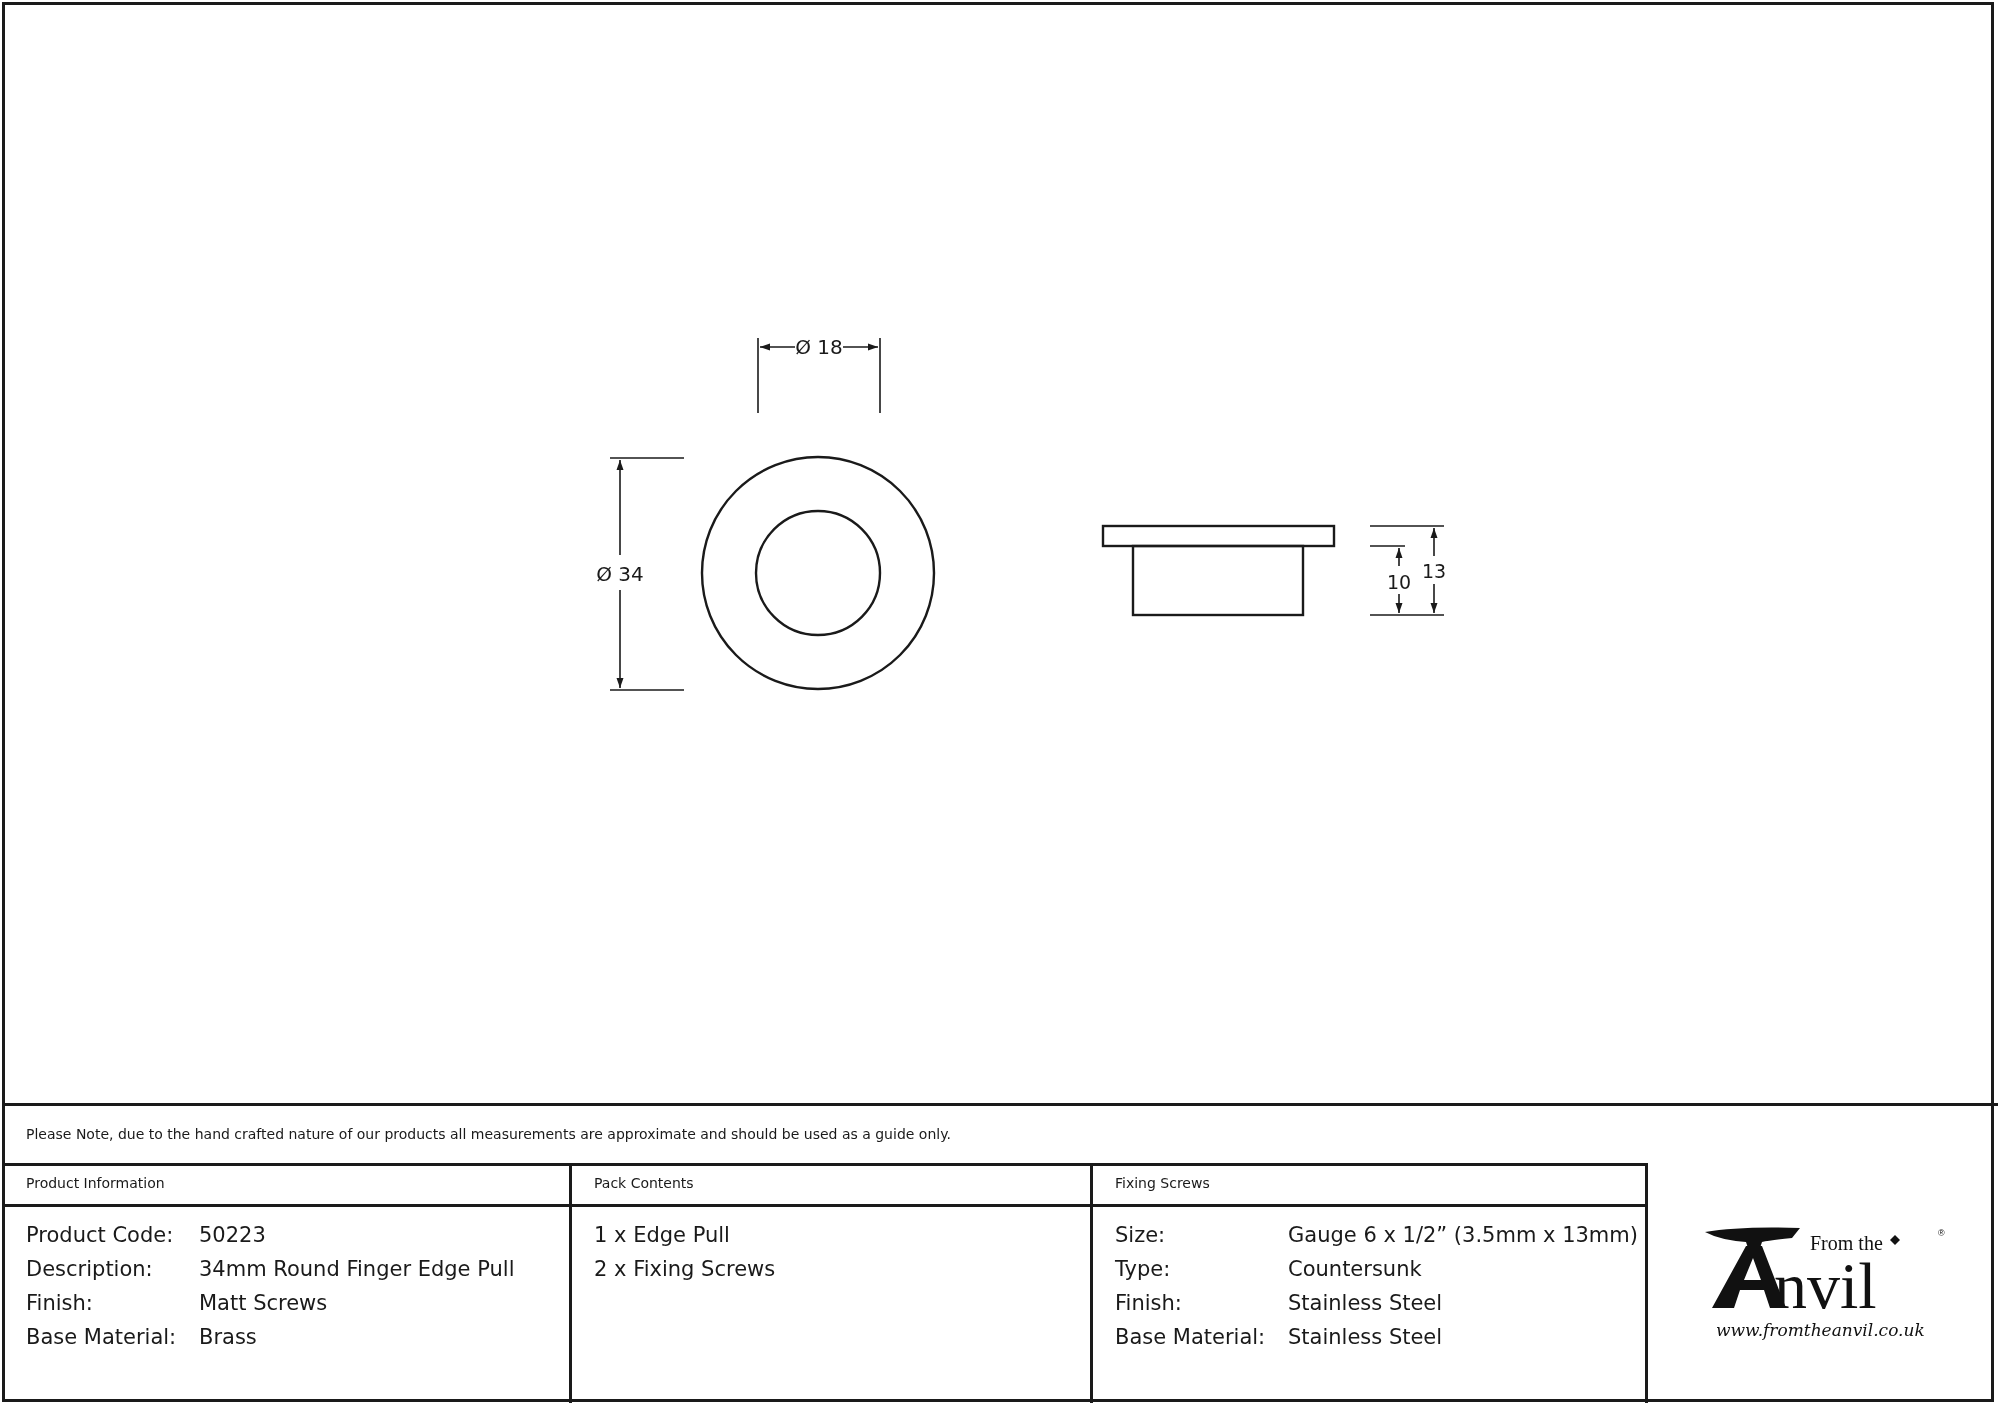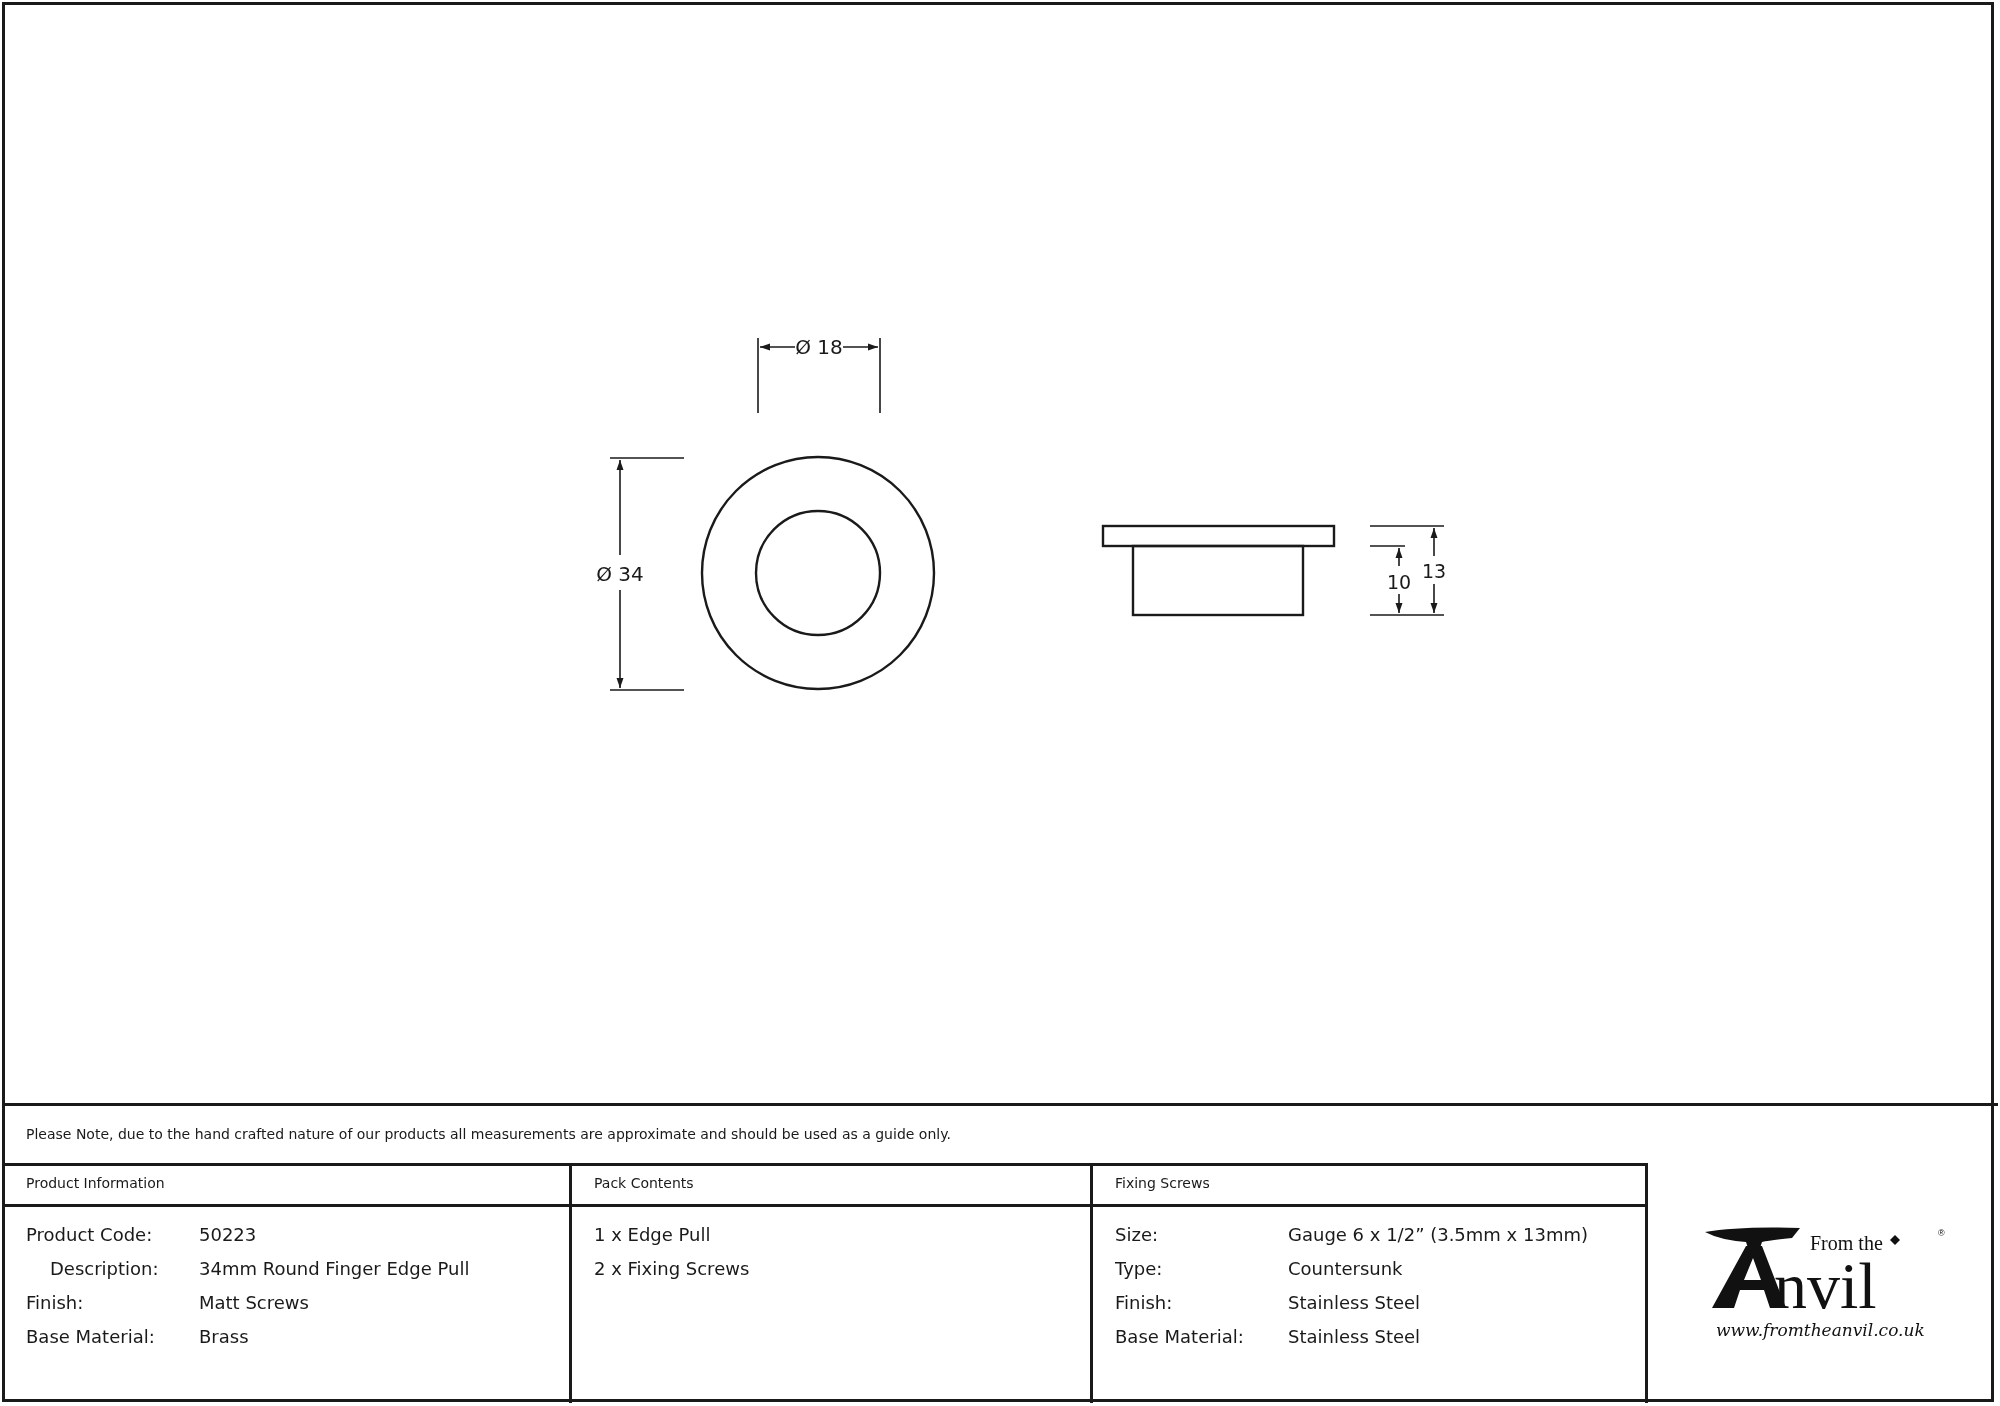--- a/index.html
+++ b/index.html
@@ -6,21 +6,21 @@
   body { width:2000px; height:1406px; position:relative; overflow:hidden;
          font-family:"DejaVu Sans", sans-serif; color:#1a1a1a; }
   .frame { position:absolute; left:2px; top:2px; width:1992px; height:1400px;
            border:3px solid #1a1a1a; box-sizing:border-box; }
   .drawing { position:absolute; left:0; top:0; width:2000px; height:1104px; }
   .hline { position:absolute; height:3px; background:#1a1a1a; }
   .vline { position:absolute; width:3px; background:#1a1a1a; }
   .txt { position:absolute; font-size:14px; line-height:26px; white-space:nowrap; }
   .note { left:26px; top:1121px; }
   .hdr { top:1170px; }
-  .row-label { position:absolute; font-size:18px; line-height:26px; white-space:nowrap; }
+  .row-label { position:absolute; font-size:21px; line-height:26px; white-space:nowrap; }
   .logo { position:absolute; left:1700px; top:1220px; width:260px; height:130px; }
 </style>
 </head>
 <body>
 
 <div class="frame"></div>
 
 <svg class="drawing" width="2000" height="1104" viewBox="0 0 2000 1104">
   <defs>
     <marker id="arr" viewBox="0 0 10 10" refX="10" refY="5" markerWidth="10" markerHeight="10" orient="auto-start-reverse" markerUnits="userSpaceOnUse">
@@ -72,21 +72,21 @@
 <div class="vline" style="left:569px; top:1163px; height:240px;"></div>
 <div class="vline" style="left:1090px; top:1163px; height:240px;"></div>
 <div class="vline" style="left:1645px; top:1163px; height:240px;"></div>
 
 <div class="txt note">Please Note, due to the hand crafted nature of our products all measurements are approximate and should be used as a guide only.</div>
 
 <div class="txt hdr" style="left:26px;">Product Information</div>
 <div>
   <div class="row-label" style="left:26px; top:1222px;">Product Code:</div>
   <div class="row-label" style="left:199px; top:1222px;">50223</div>
-  <div class="row-label" style="left:26px; top:1256px;margin-left:24px;">Description:</div>
+  <div class="row-label" style="left:26px; top:1256px;">Description:</div>
   <div class="row-label" style="left:199px; top:1256px;">34mm Round Finger Edge Pull</div>
   <div class="row-label" style="left:26px; top:1290px;">Finish:</div>
   <div class="row-label" style="left:199px; top:1290px;">Matt Screws</div>
   <div class="row-label" style="left:26px; top:1324px;">Base Material:</div>
   <div class="row-label" style="left:199px; top:1324px;">Brass</div>
 </div>
 
 <div class="txt hdr" style="left:594px;">Pack Contents</div>
 <div>
   <div class="row-label" style="left:594px; top:1222px;">1 x Edge Pull</div>

